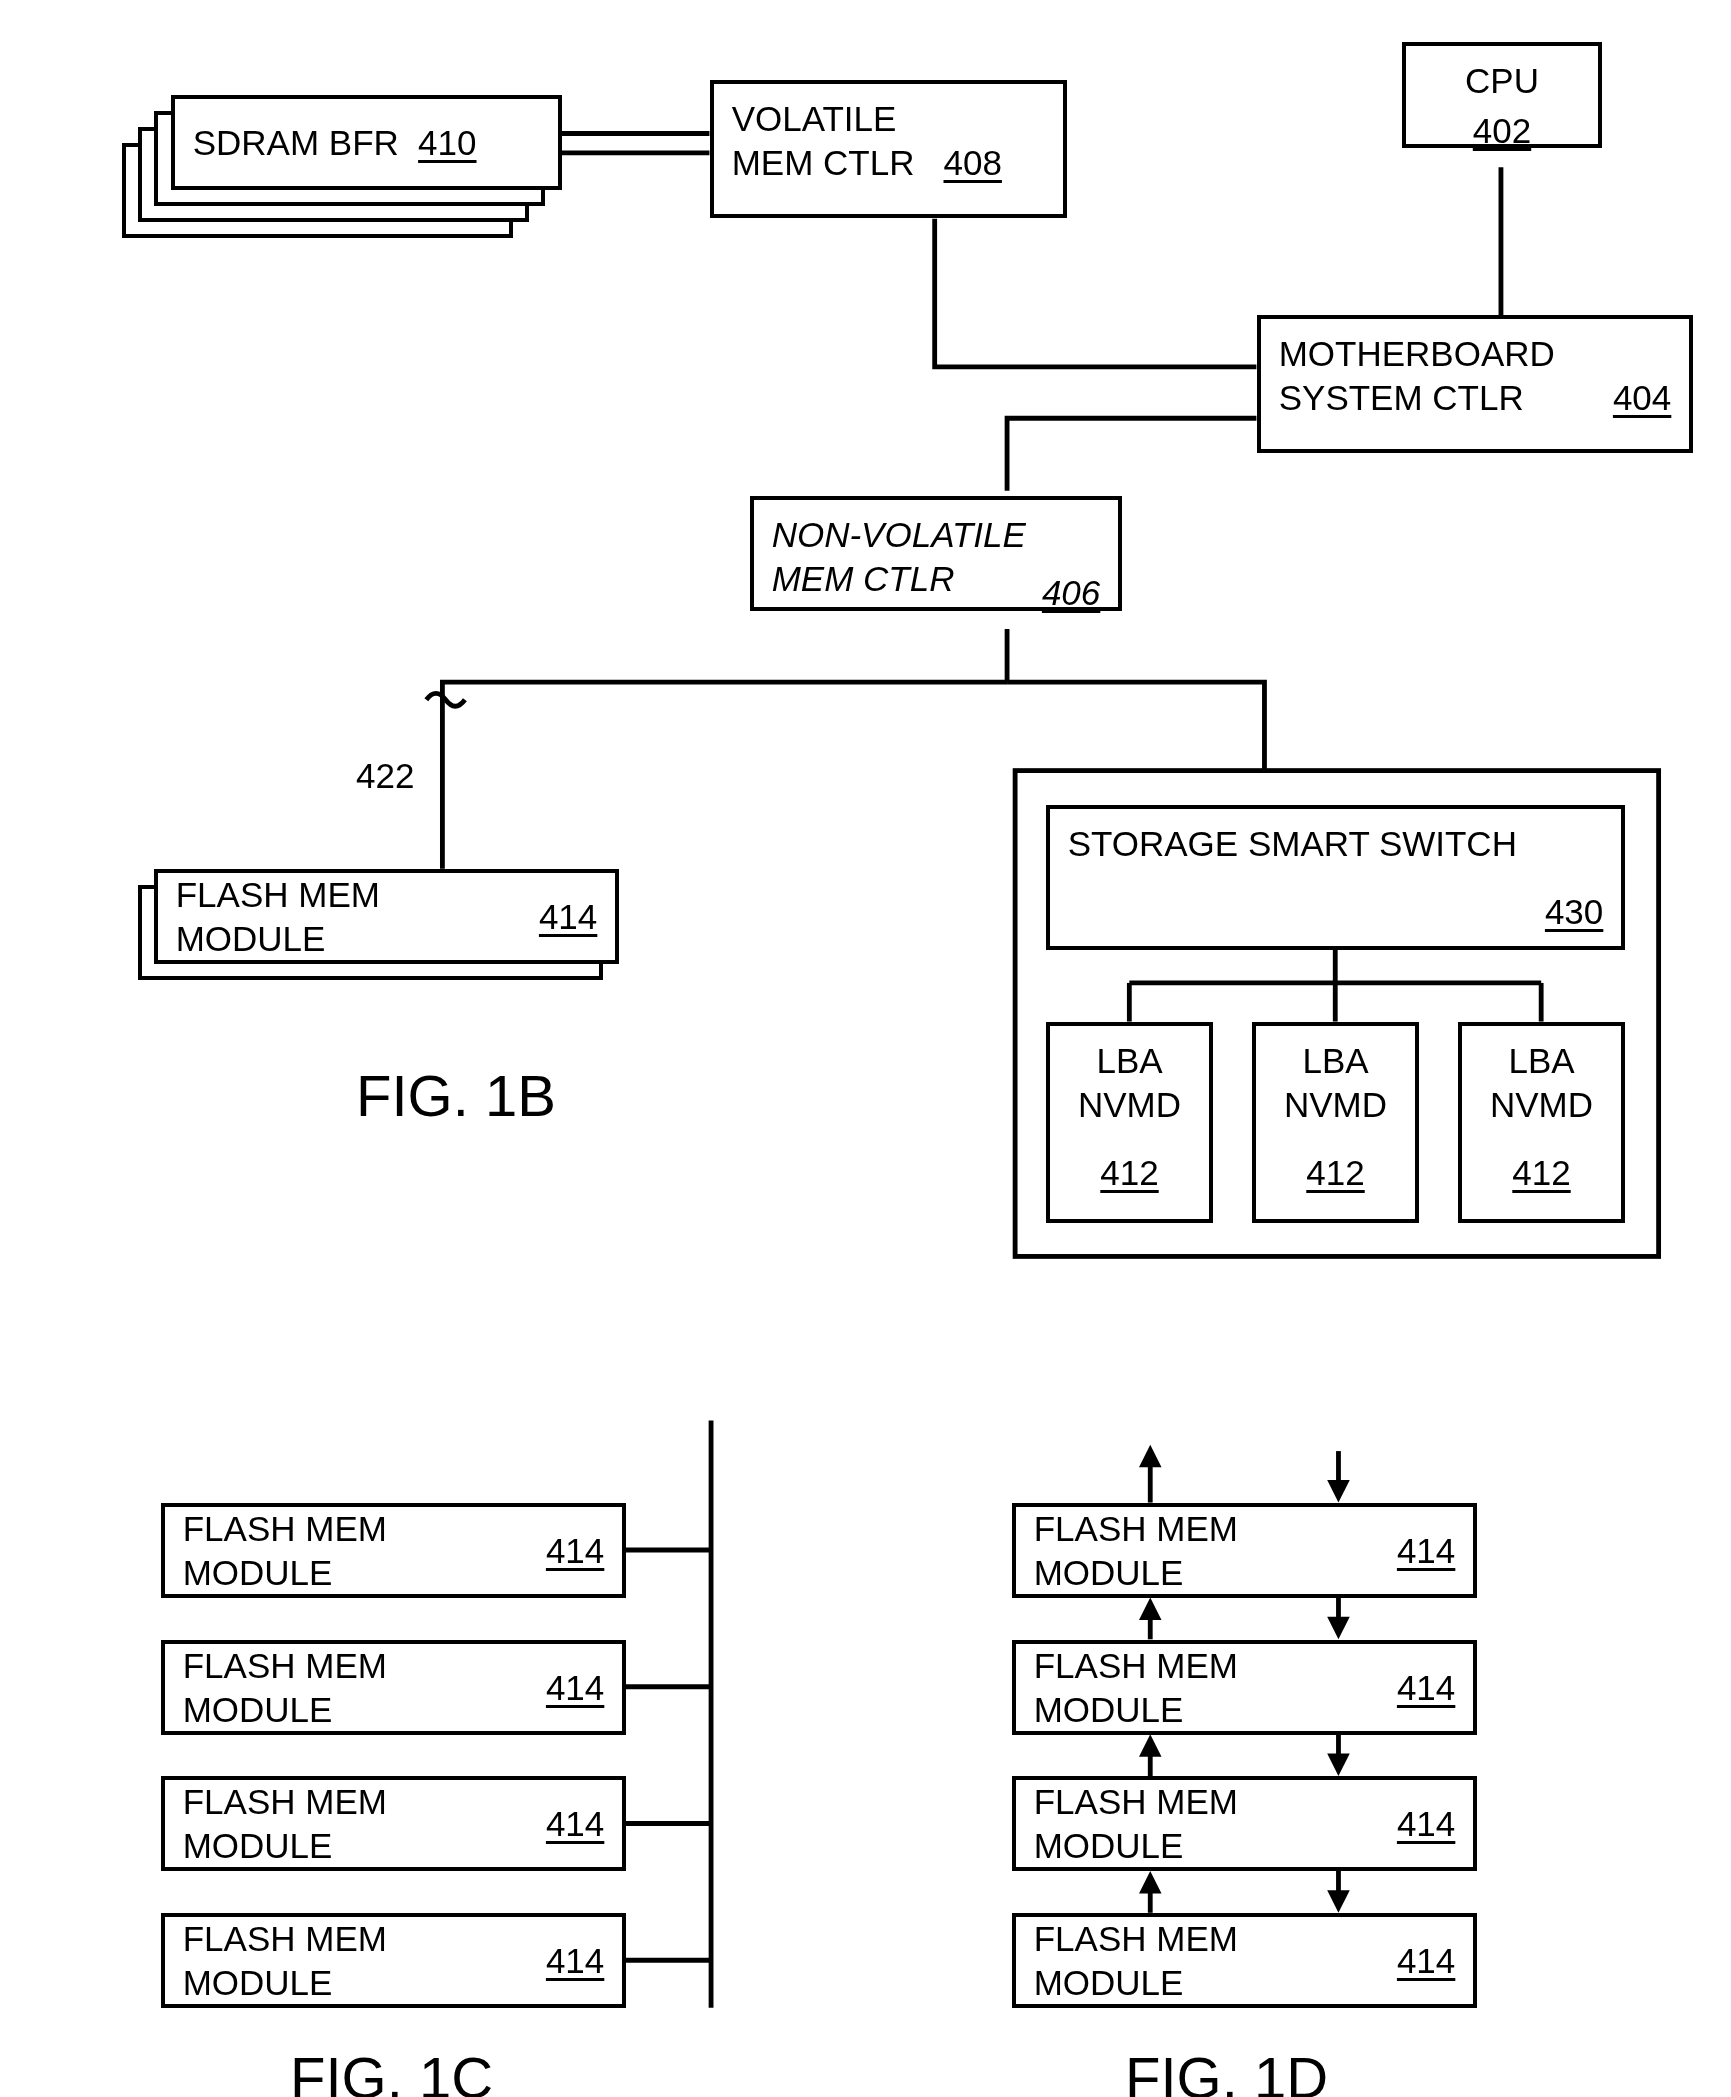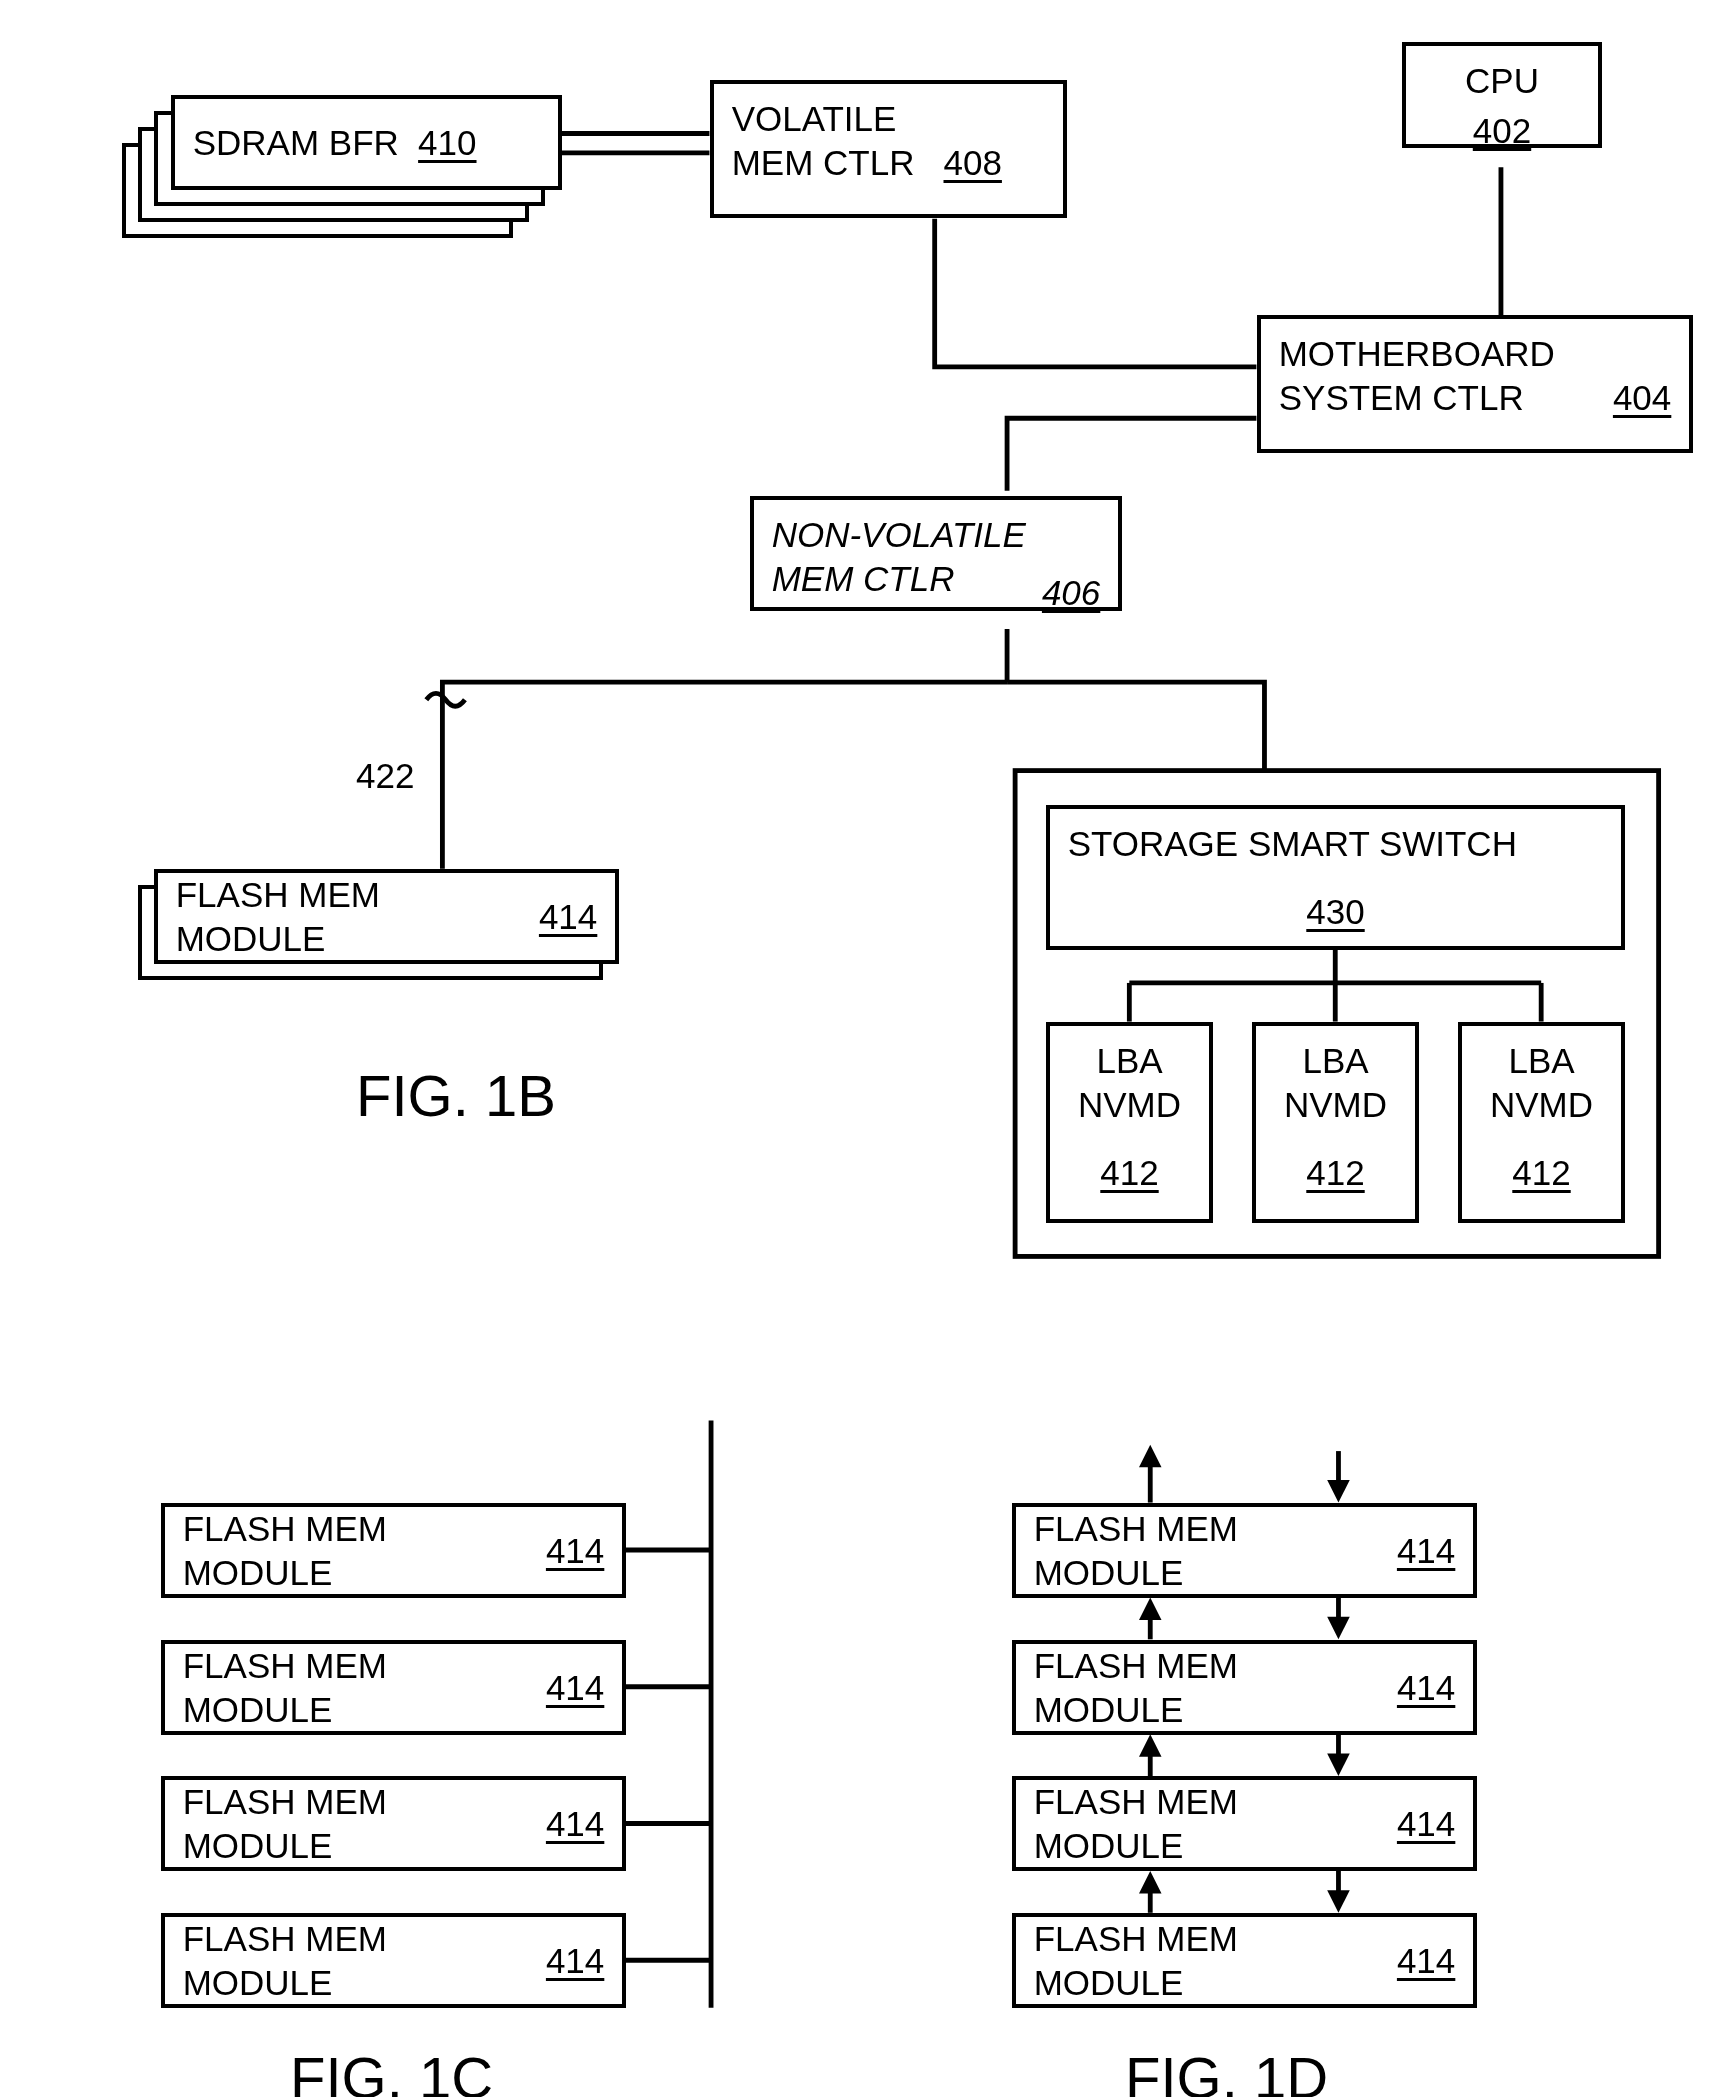--- a/index.html
+++ b/index.html
@@ -102,21 +102,21 @@
 
   <div class="stack-back" style="left:138px; top:885px; width:465px; height:95px;"></div>
   <div class="box" style="left:154px; top:869px; width:465px; height:95px; display:flex; align-items:center;">
     <span>FLASH MEM MODULE</span>
     <span style="flex:0 0 13px;"></span>
     <span class="ref">414</span>
   </div>
 
   <div class="box" style="left:1046px; top:805px; width:579px; height:145px;">
     <div>STORAGE SMART SWITCH</div>
-    <div class="ref" style="text-align:center; margin-top:24px;">430</div>
+    <div class="ref" style="text-align:right; margin-top:24px;">430</div>
   </div>
 
   <div class="box" style="left:1046px; top:1022px; width:167px; height:201px; text-align:center;">
     <div style="white-space:pre-line;">LBA
 NVMD</div>
     <div class="ref" style="display:inline-block; margin-top:24px;">412</div>
   </div>
   <div class="box" style="left:1252px; top:1022px; width:167px; height:201px; text-align:center;">
     <div style="white-space:pre-line;">LBA
 NVMD</div>

